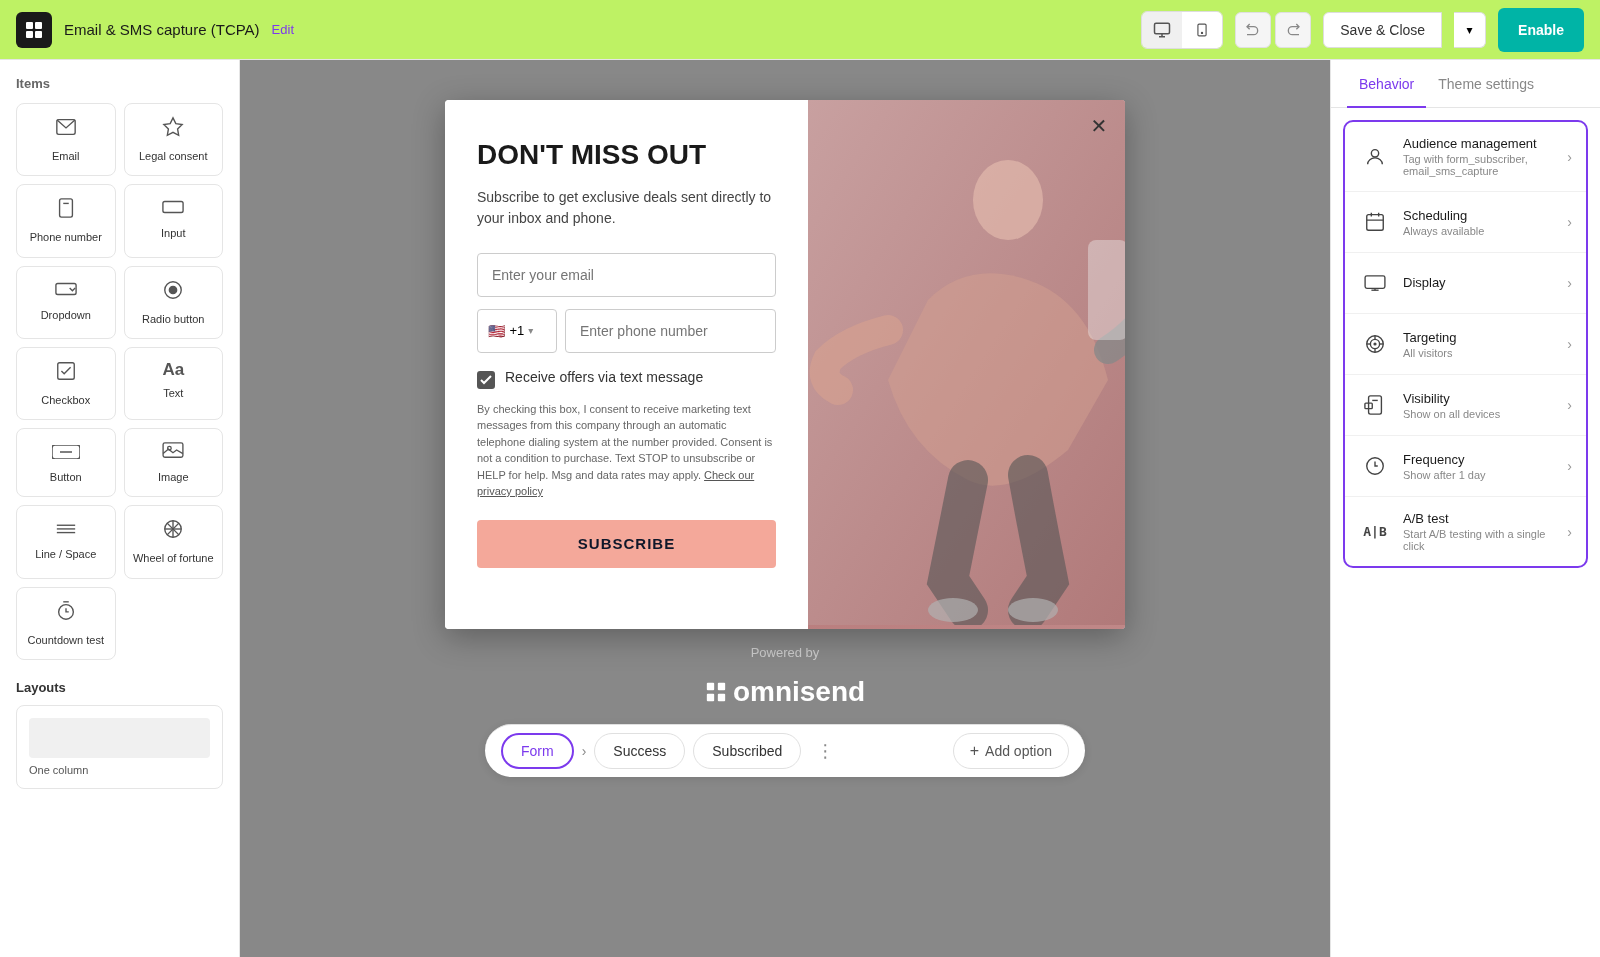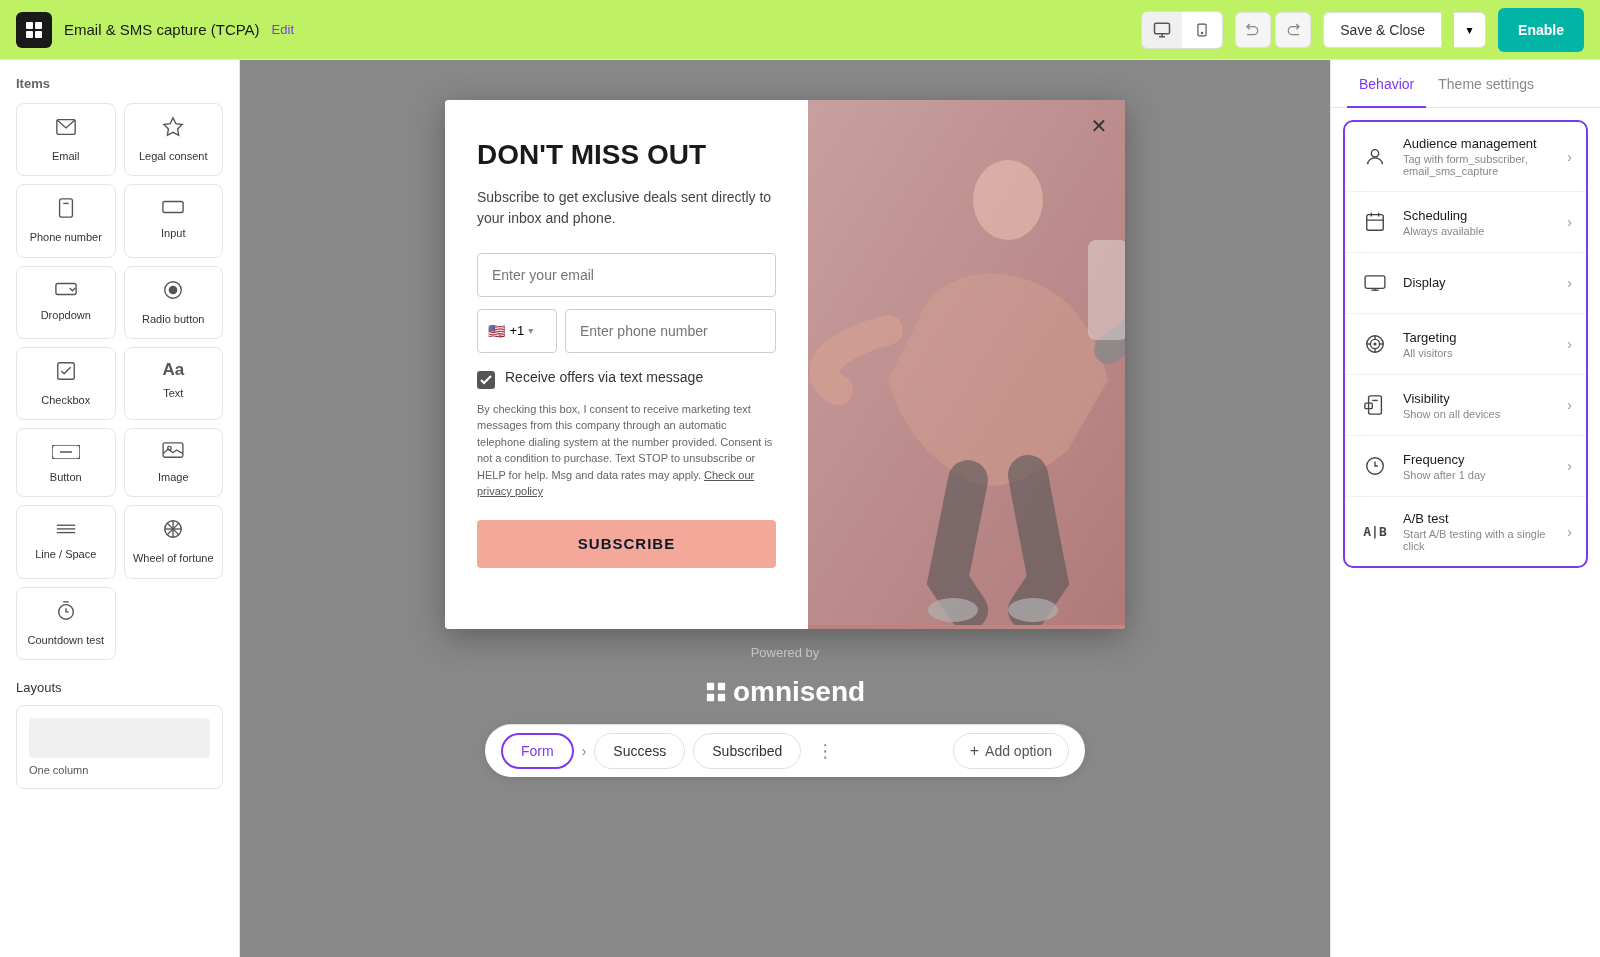--- a/index.html
+++ b/index.html
@@ -91,21 +91,21 @@
     }
     .sidebar-item {
       border: 1px solid #e5e5e5; border-radius: 8px;
       padding: 12px 8px; display: flex; flex-direction: column; align-items: center; gap: 6px;
       cursor: pointer; background: #fff;
     }
     .sidebar-item-icon { font-size: 20px; color: #555; }
     .sidebar-item-label { font-size: 11px; color: #333; text-align: center; line-height: 1.3; }
 
     .sidebar-layouts-title {
-      font-size: 13px; font-weight: 400; color: #333; margin-bottom: 10px;
+      font-size: 13px; font-weight: 700; color: #333; margin-bottom: 10px;
     }
     .layout-preview {
       border: 1px solid #e5e5e5; border-radius: 8px; padding: 12px; cursor: pointer;
     }
     .layout-preview-inner {
       height: 40px; background: #f0f0f0; border-radius: 4px;
     }
     .layout-label { font-size: 11px; color: #555; margin-top: 6px; }
 
     

